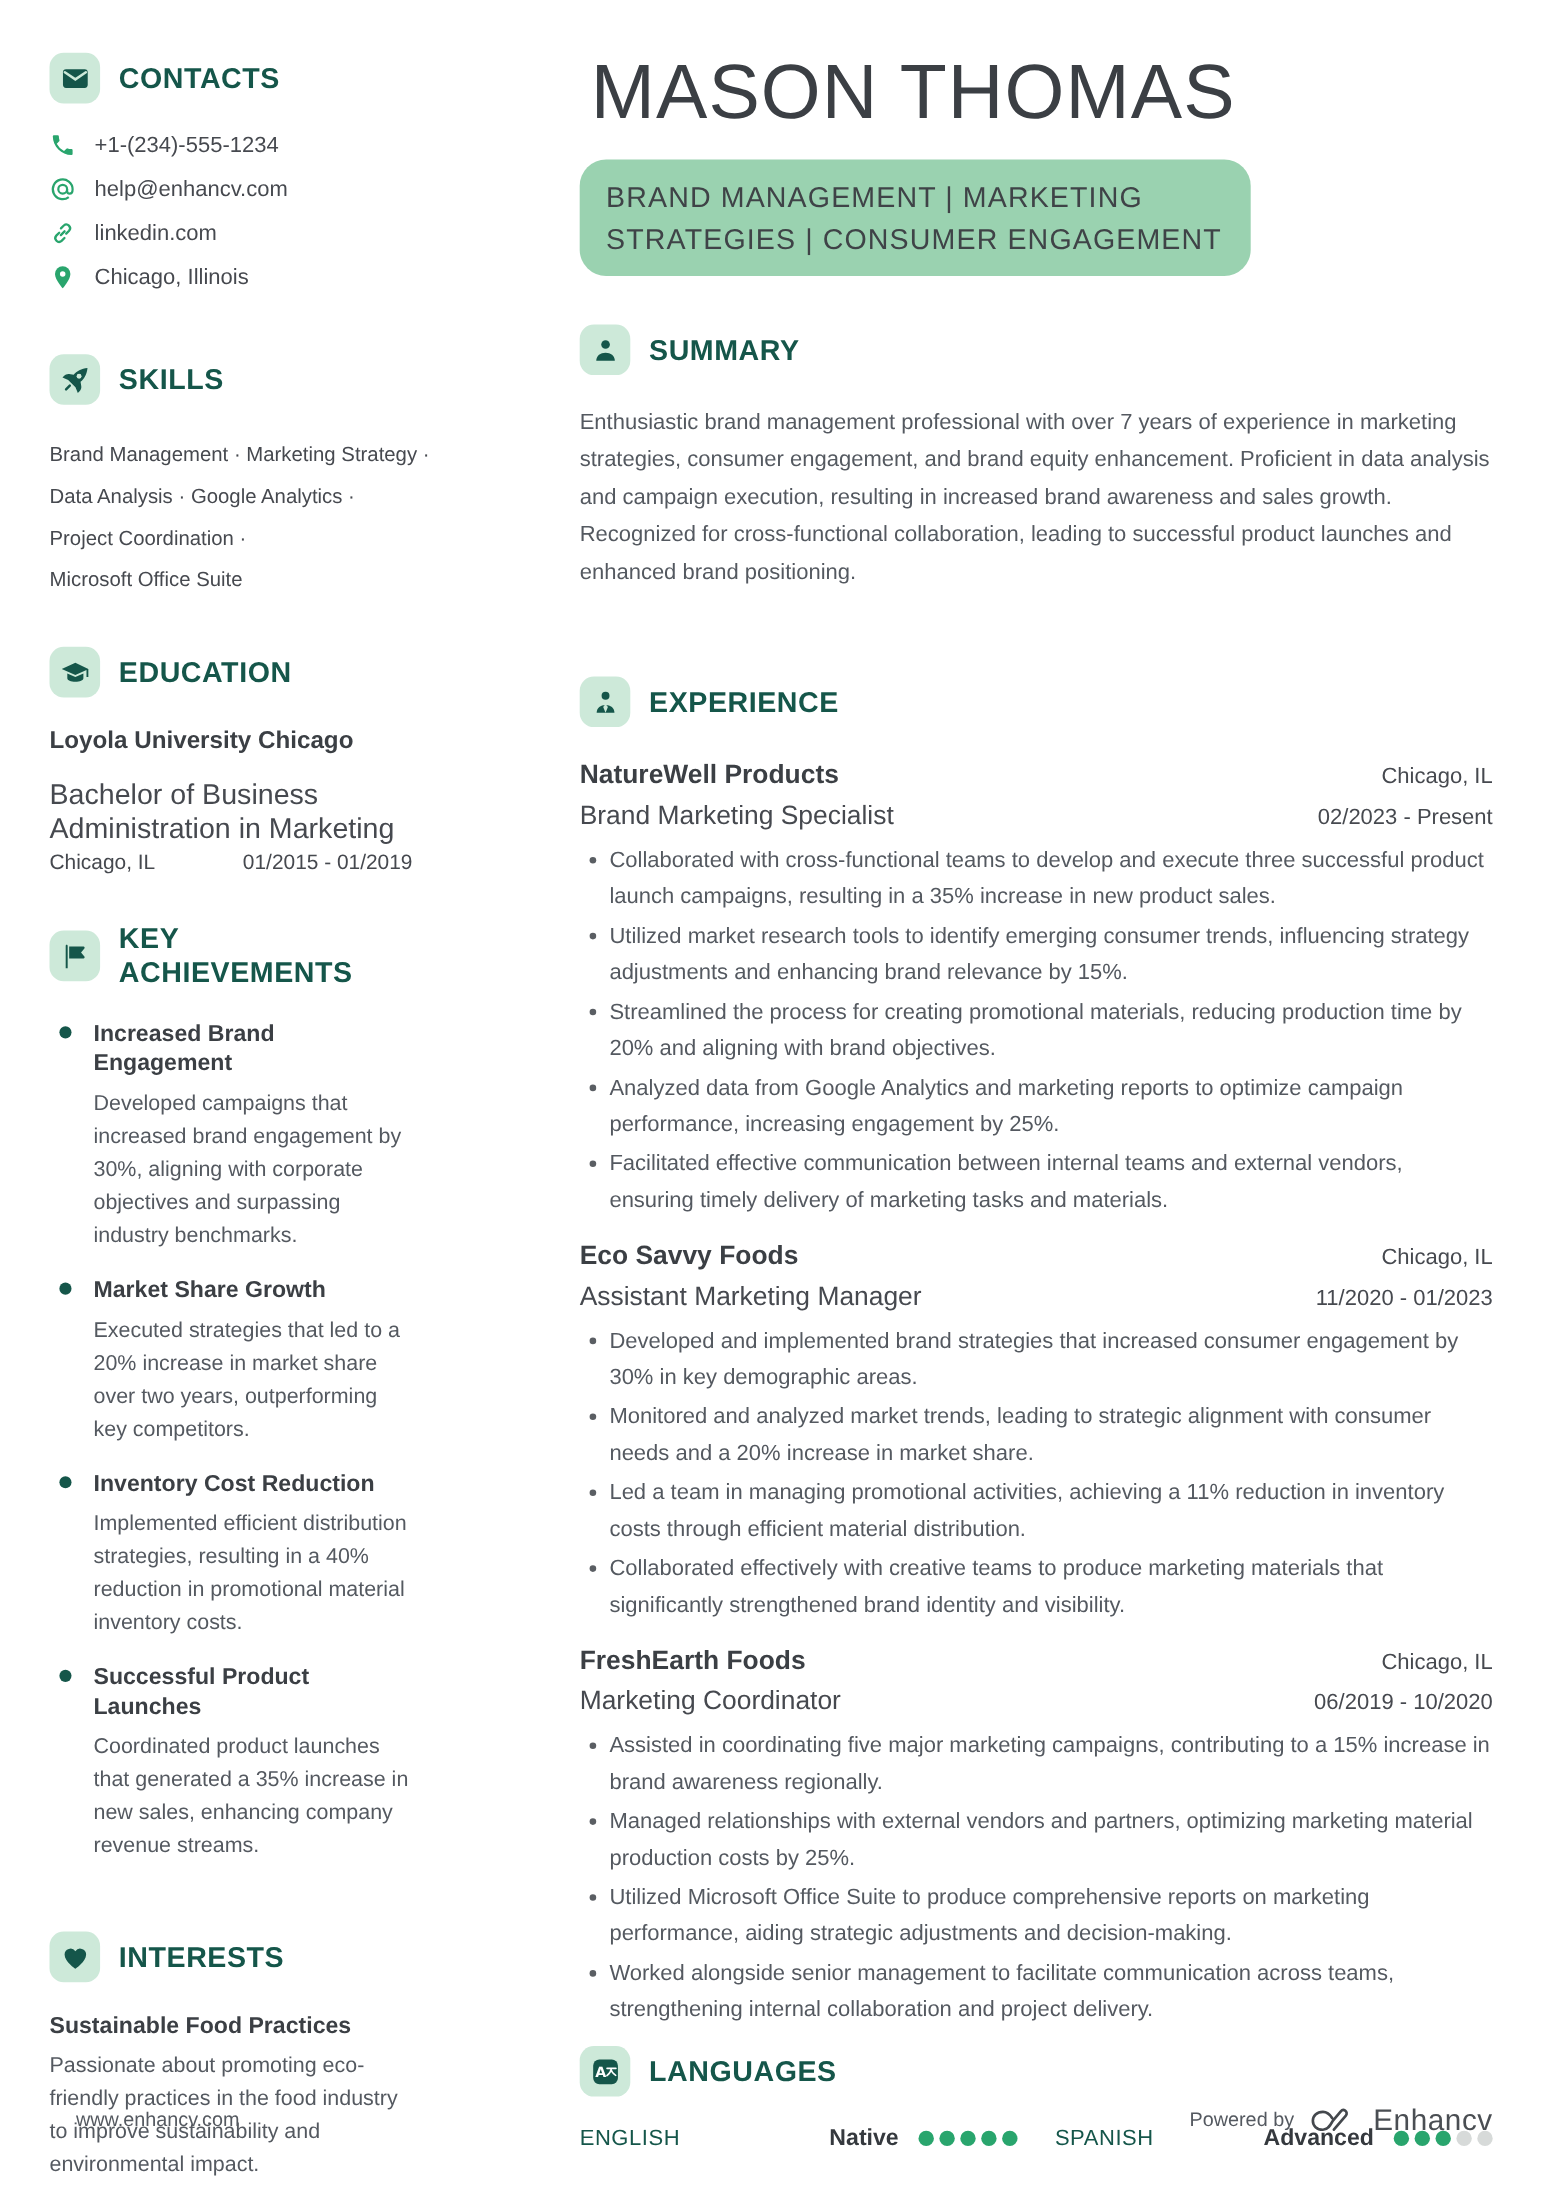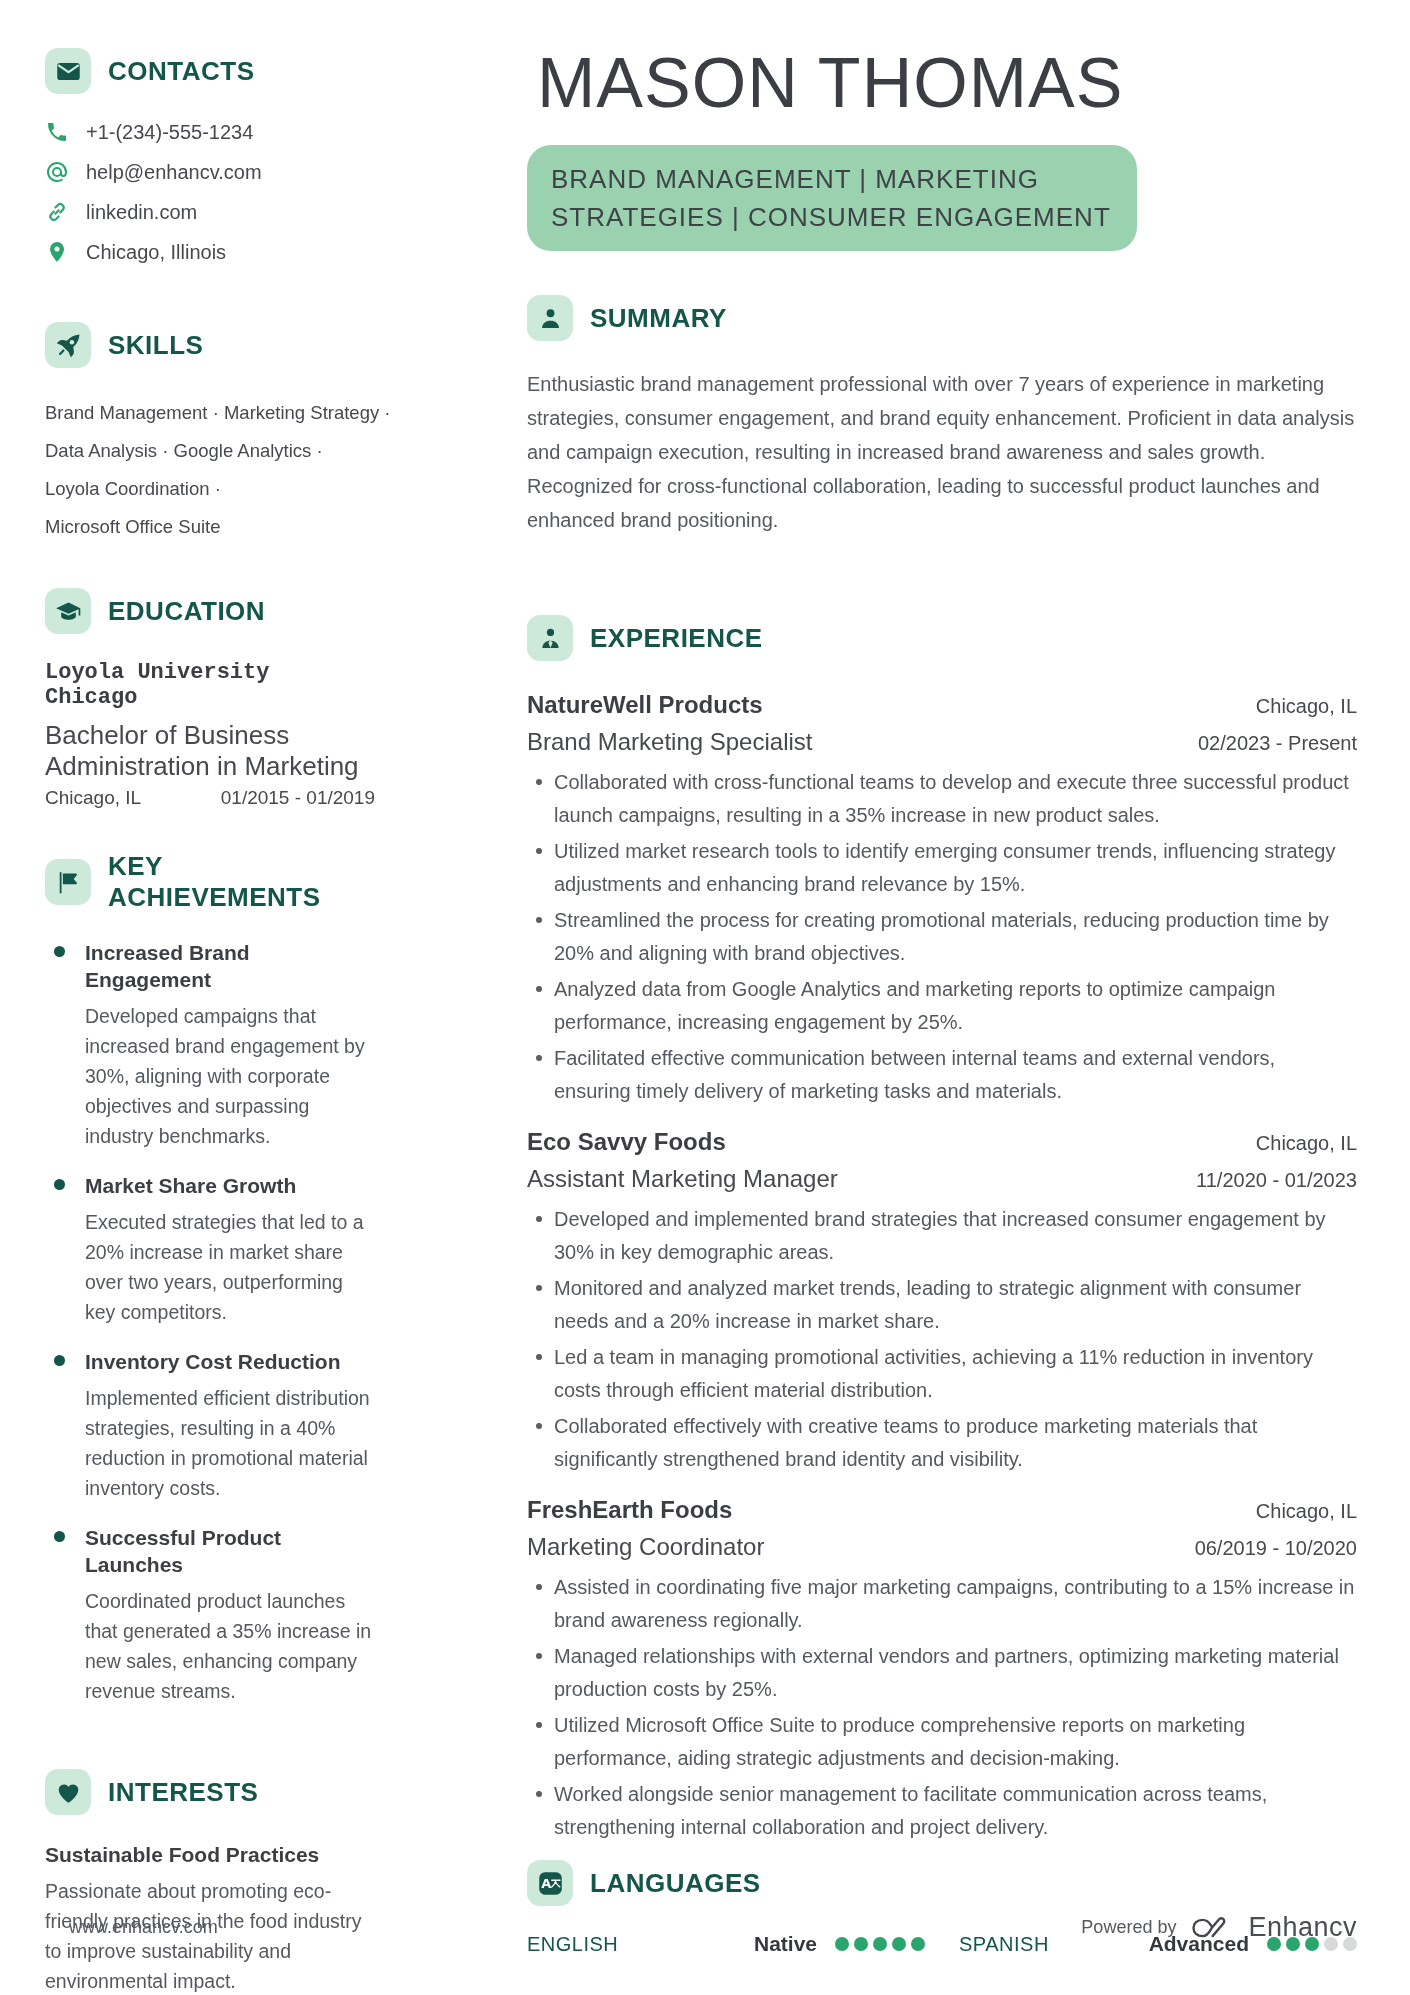--- a/index.html
+++ b/index.html
@@ -22,21 +22,21 @@
   .chip{width:46px;height:46px;border-radius:13px;background:var(--chip-bg);color:var(--green-dark);
         display:flex;align-items:center;justify-content:center;flex:none;}
   .chip svg{width:27px;height:27px;display:block;}
   .sec-title{margin:0;font-size:26px;font-weight:700;color:var(--green-dark);letter-spacing:.5px;}
 
   
   .contact-item{display:flex;align-items:center;gap:17px;margin-bottom:16px;font-size:20px;color:var(--text-mid);}
   .contact-item .ci{width:24px;height:24px;color:var(--green-mid);flex:none;display:flex;align-items:center;justify-content:center;}
   .contact-item .ci svg{width:24px;height:24px;display:block;}
   .skills div{font-size:18.5px;line-height:38px;color:var(--text-mid);white-space:nowrap;}
-  .edu-school{font-size:22px;font-weight:700;color:var(--text-dark);margin-bottom:10px;font-family:Liberation Mono, monospace;}
+  .edu-school{font-size:22px;font-weight:700;color:var(--text-dark);margin-bottom:21px;}
   .edu-degree{font-size:26px;line-height:31px;color:var(--text-mid);}
   .edu-meta{display:flex;justify-content:space-between;font-size:19px;color:var(--text-mid);margin-top:5px;}
   ul.ach{list-style:none;margin:0;padding:0;}
   ul.ach li{position:relative;padding-left:40px;margin-bottom:21px;}
   ul.ach li::before{content:'';position:absolute;left:9px;top:7px;width:11px;height:11px;border-radius:50%;background:var(--green-dark);}
   ul.ach h4{margin:0 0 8px;font-size:21px;line-height:27px;color:var(--text-dark);}
   ul.ach p{margin:0;font-size:19.5px;line-height:30px;color:var(--text-body);}
   ul.ach.plain li{padding-left:0;}
   ul.ach.plain li::before{display:none;}
 
@@ -134,21 +134,21 @@
               <path d="M21.8 2.2c-4.9.4-8.8 2.5-11.2 5.6l-3.6-.6c-1.5-.2-3 .4-4 1.4L1.6 10l4.6 1.9 5.9 5.9 1.9 4.6 1.4-1.4c1-1 1.6-2.5 1.4-4l-.6-3.6c3.1-2.4 5.2-6.3 5.6-11.2z"></path>
               <circle cx="15" cy="9" r="2" fill="#cde9d9"></circle>
               <path d="M7.5 16.5l-3 3" stroke="currentColor" stroke-width="2" stroke-linecap="round"></path>
             </svg>
         </span>
         <h2 class="sec-title">SKILLS</h2>
       </div>
       <div id="skills-lines" class="skills">
           <div>Brand Management · Marketing Strategy ·</div>
           <div>Data Analysis · Google Analytics ·</div>
-          <div>Loyola Coordination ·</div>
+          <div>Project Coordination ·</div>
           <div>Microsoft Office Suite</div>
         </div>
     </section>
 
     <section class="sec">
       <div class="sec-h">
         <span class="chip">
           <svg viewBox="0 0 24 24" fill="currentColor">
               <path d="M12 4L1 9l11 5 9-4.09V15.5h1.5V9L12 4z"></path>
               <path d="M5.5 12.6v3.9c0 1.6 2.9 2.9 6.5 2.9s6.5-1.3 6.5-2.9v-3.9L12 15.6l-6.5-3z"></path>

